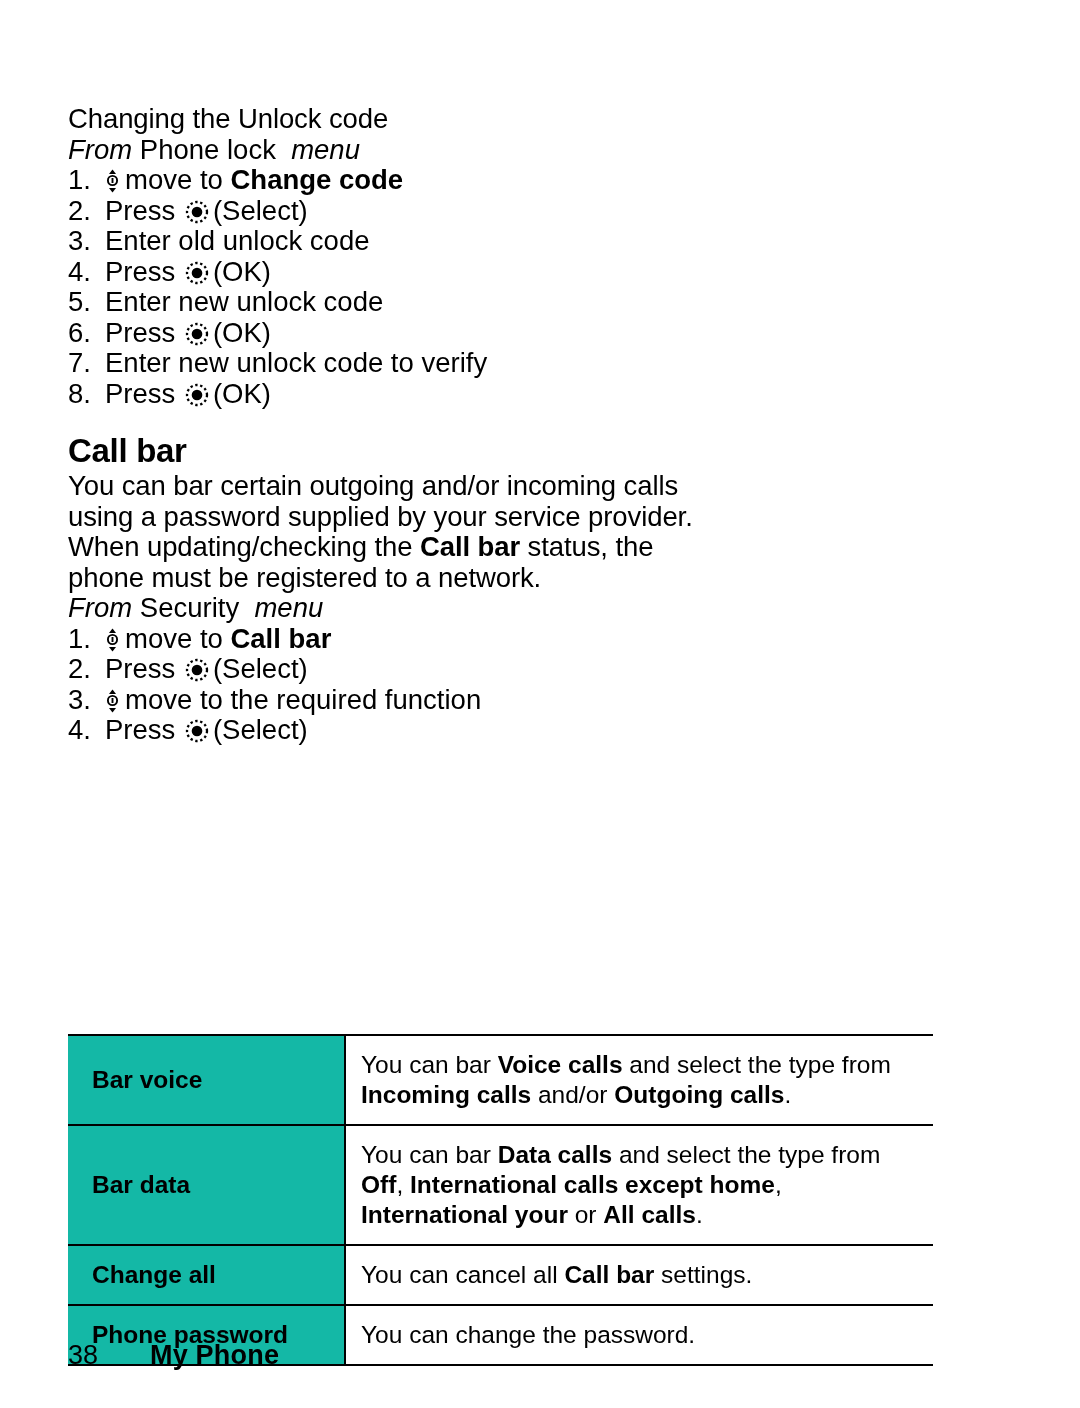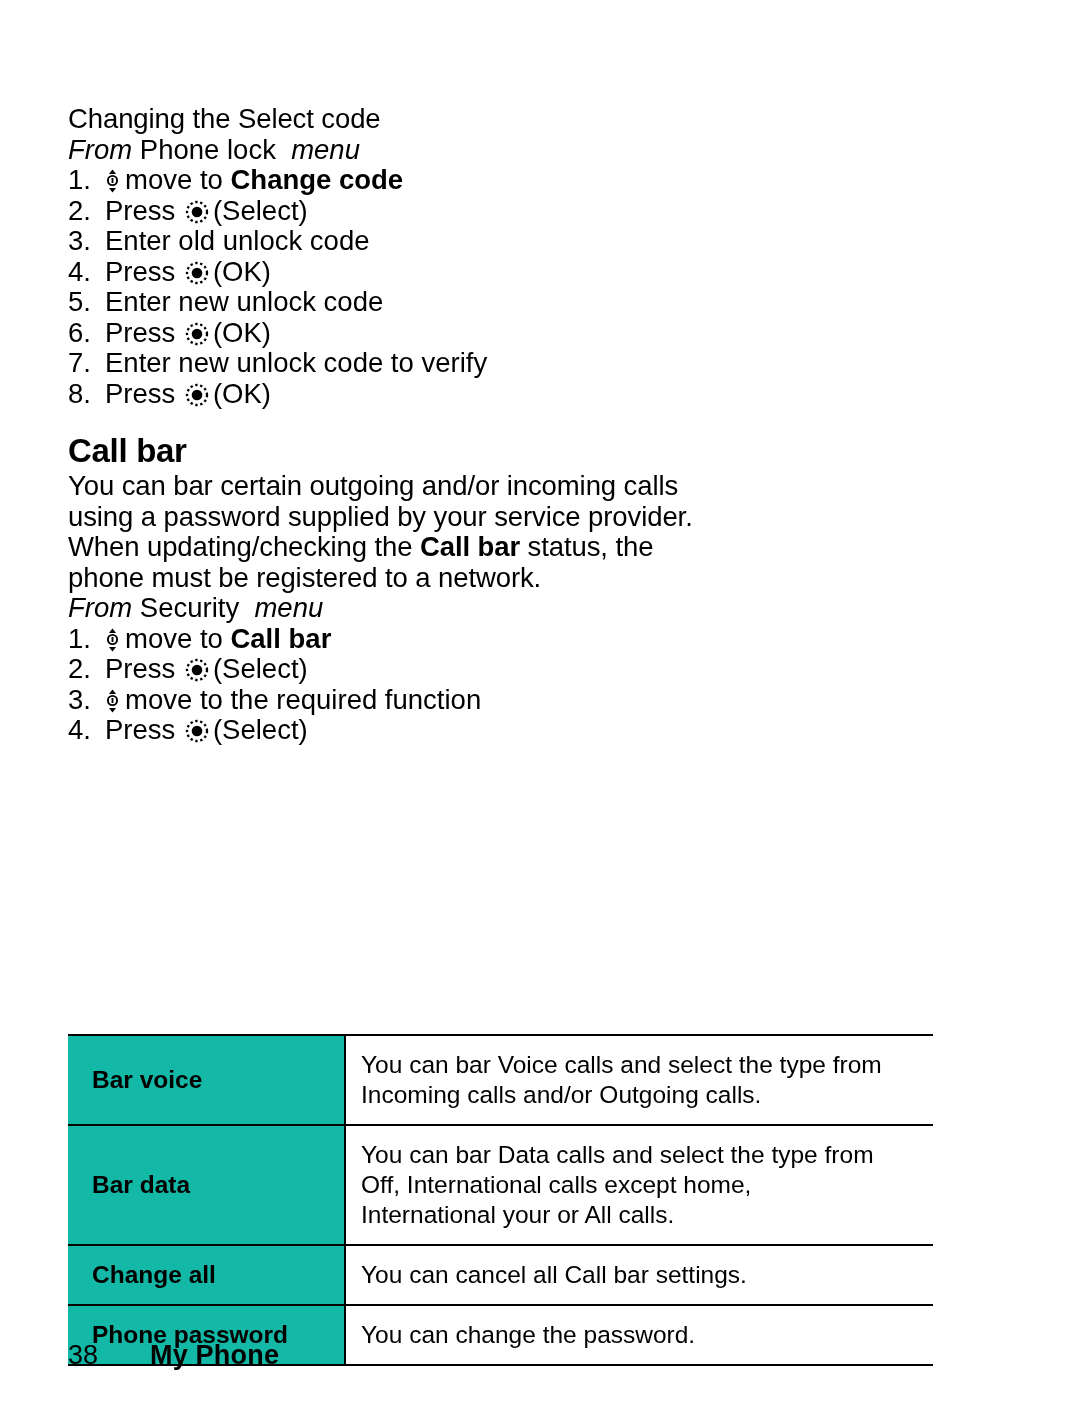--- a/index.html
+++ b/index.html
@@ -131,21 +131,21 @@
     line-height: 30px;
     padding: 14px 10px 14px 24px;
   }
   .func-table td.desc {
     background: #ffffff;
     font-size: 24.5px;
     line-height: 30px;
     padding: 14px 8px 14px 15px;
     border-left: 2px solid #000000;
   }
-  .func-table td.desc .b { font-weight: normal; }
+  .func-table td.desc .b { font-weight: bold; }
 
   
   .footer {
     position: absolute;
     left: 68px;
     top: 1338px;
     width: 880px;
     height: 40px;
   }
   .footer .page-no {
@@ -168,21 +168,21 @@
 </style>
 </head>
 <body>
 
 <div class="page">
 
   <div class="content">
 
     <div>
 
-      <p class="para">Changing the Select code</p>
+      <p class="para">Changing the Unlock code</p>
 
       <p class="from-line"><span class="it">From</span><span class="ro">&nbsp;</span><span class="ro">Phone lock</span><span class="ro">&nbsp;&nbsp;</span><span class="it">menu</span></p>
 
       <ol class="steps">
 
         <li>
           <span class="num">1.</span><span class="icon-navkey"><svg width="13" height="24" viewBox="0 0 13 24">
                 <polygon points="6.5,0.5 10,5 3,5" fill="#000"></polygon>
                 <circle cx="6.5" cy="11.5" r="4.6" fill="none" stroke="#000" stroke-width="1.9"></circle>
                 <line x1="6.5" y1="9" x2="6.5" y2="14" stroke="#000" stroke-width="1.9"></line>

